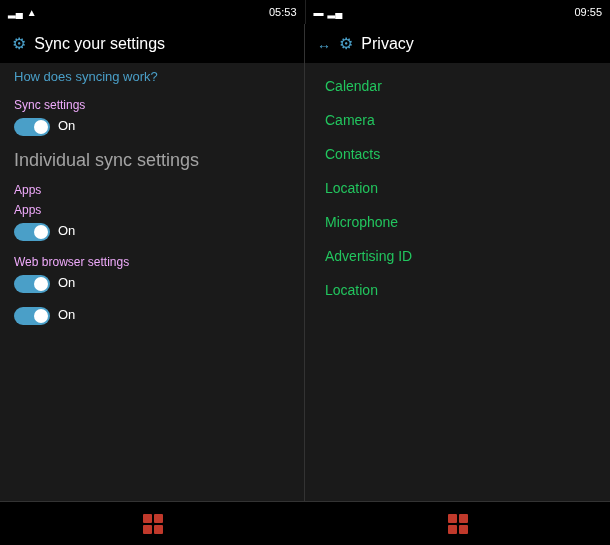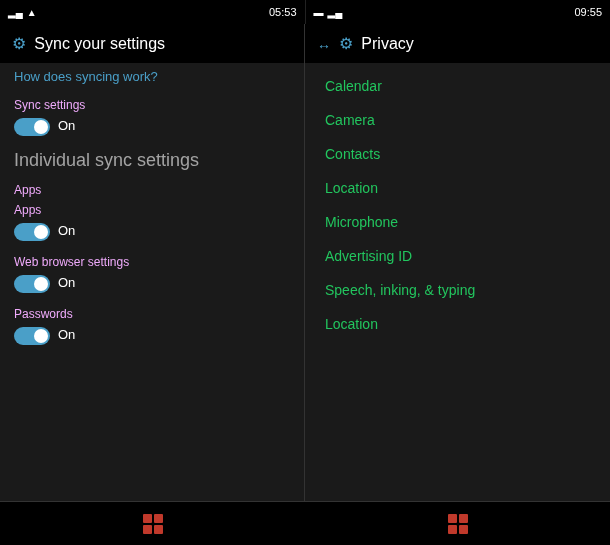--- a/index.html
+++ b/index.html
@@ -260,21 +260,20 @@
       </div>
 
       <div class="section-label">Web browser settings</div>
       <div class="toggle-row">
         <div class="toggle on">
           <div class="toggle-thumb"></div>
         </div>
         <span class="toggle-label">On</span>
       </div>
 
-      <div class="section-label">Passwords</div>
       <div class="toggle-row">
         <div class="toggle on">
           <div class="toggle-thumb"></div>
         </div>
         <span class="toggle-label">On</span>
       </div>
     </div>
 
     <div class="taskbar-half" style="position: absolute; bottom: 0; left: 0; width: 305px; background:#000; height:44px; display:flex; align-items:center; justify-content:center; border-top:1px solid #333;">
       <div class="windows-icon">
@@ -292,21 +291,20 @@
       <span class="gear-icon">⚙</span>
       <span class="title">Privacy</span>
     </div>
     <div class="panel-right-content">
       <div class="privacy-item">Calendar</div>
       <div class="privacy-item">Camera</div>
       <div class="privacy-item">Contacts</div>
       <div class="privacy-item">Location</div>
       <div class="privacy-item">Microphone</div>
       <div class="privacy-item">Advertising ID</div>
-      <div class="privacy-item">Speech, inking, &amp; typing</div>
       <div class="privacy-item">Location</div>
     </div>
 
     <div style="position: absolute; bottom: 0; right: 0; width: 305px; background:#000; height:44px; display:flex; align-items:center; justify-content:center; border-top:1px solid #333;">
       <div class="windows-icon">
         <div class="windows-icon-quad"></div>
         <div class="windows-icon-quad"></div>
         <div class="windows-icon-quad"></div>
         <div class="windows-icon-quad"></div>
       </div>

